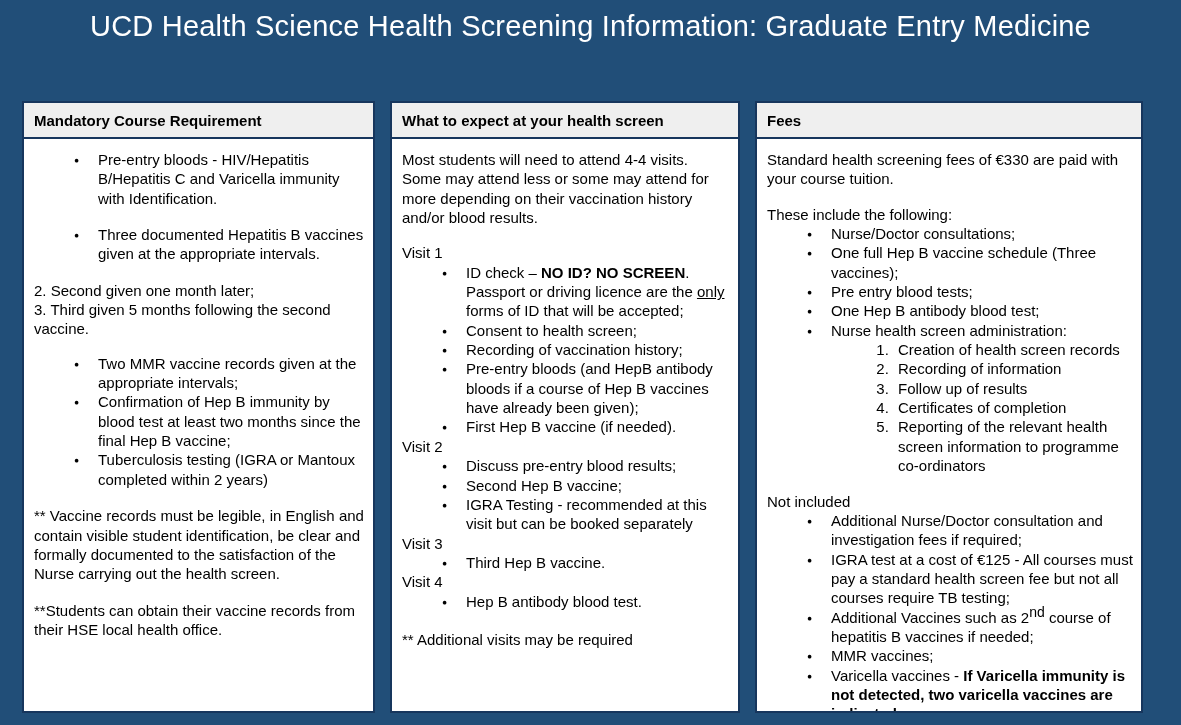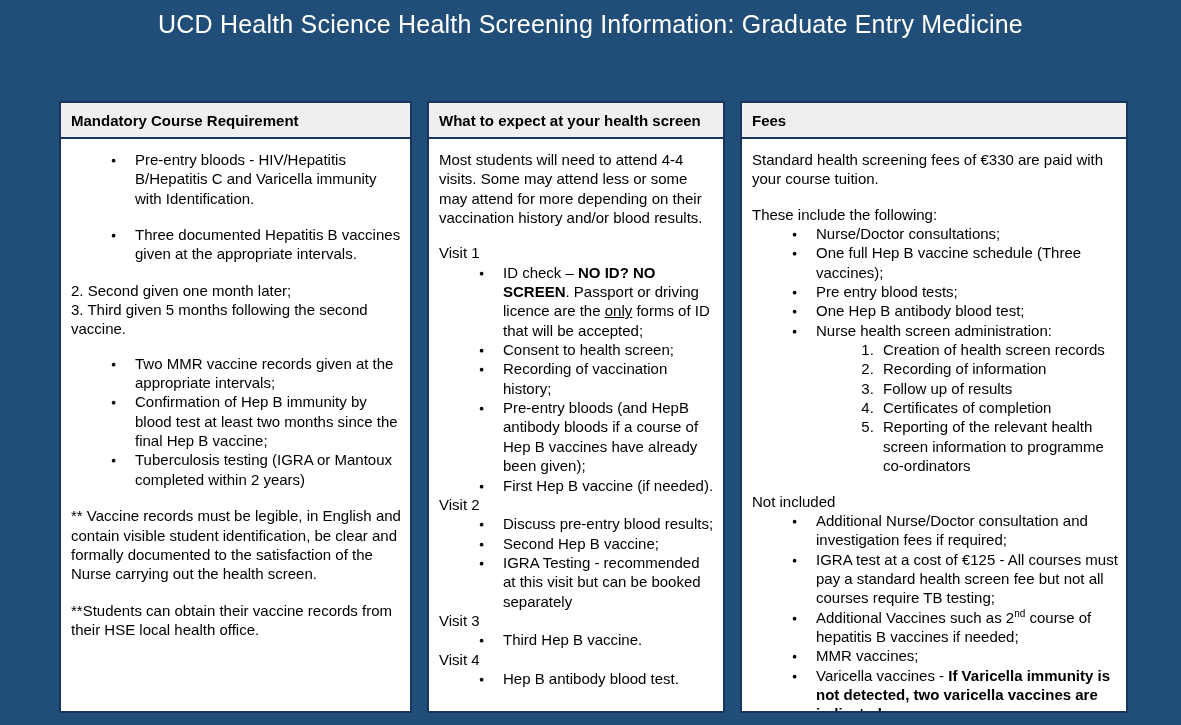--- a/index.html
+++ b/index.html
@@ -14,41 +14,40 @@
   *{box-sizing:border-box;}
   html,body{margin:0;padding:0;}
   body{
     width:1181px;height:725px;position:relative;overflow:hidden;
     background:var(--background);
     font-family:"Liberation Sans",sans-serif;
     color:var(--body-text);
   }
   .page-title{
     color:var(--title-text);
-    font-size:25px;
+    font-size:29px;
     font-weight:400;
     text-align:center;
     padding-top:10px;
     letter-spacing:0.2px;
   }
   .cards{
     position:absolute;
     top:101px;left:22px;
     display:flex;
     gap:15px;
-    margin-left:37px;
   }
   .card{
     background:var(--card-bg);
     border:2px solid var(--card-border);
     height:612px;
     overflow:hidden;
   }
   .card-1{width:353px;}
-  .card-2{width:298px;}
+  .card-2{width:350px;}
   .card-3{width:388px;}
   .card-header{
     background:var(--card-header-bg);
     border-bottom:2px solid var(--card-header-border);
     font-size:15px;
     font-weight:700;
     padding:9px 10px 8px 10px;
   }
   .card-body{
     padding:11px 8px 0 10px;
@@ -75,21 +74,21 @@
   ol.sub-ol{
     margin:0;
     padding-left:126px;
   }
   ol.sub-ol > li{
     padding-left:5px;
   }
   .spacer{width:100%;}
   .b{font-weight:700;}
   .u{text-decoration:underline;}
-  .sup{vertical-align:super;font-size:10px;line-height:0;text-align:right;}
+  .sup{vertical-align:super;font-size:14px;line-height:0;text-align:right;}
 </style>
 </head>
 <body>
 
 <div class="page-title">UCD Health Science Health Screening Information: Graduate Entry Medicine</div>
 
 <div class="cards">
   <div class="card card-1">
     <div class="card-header">Mandatory Course Requirement</div>
     <div class="card-body">

